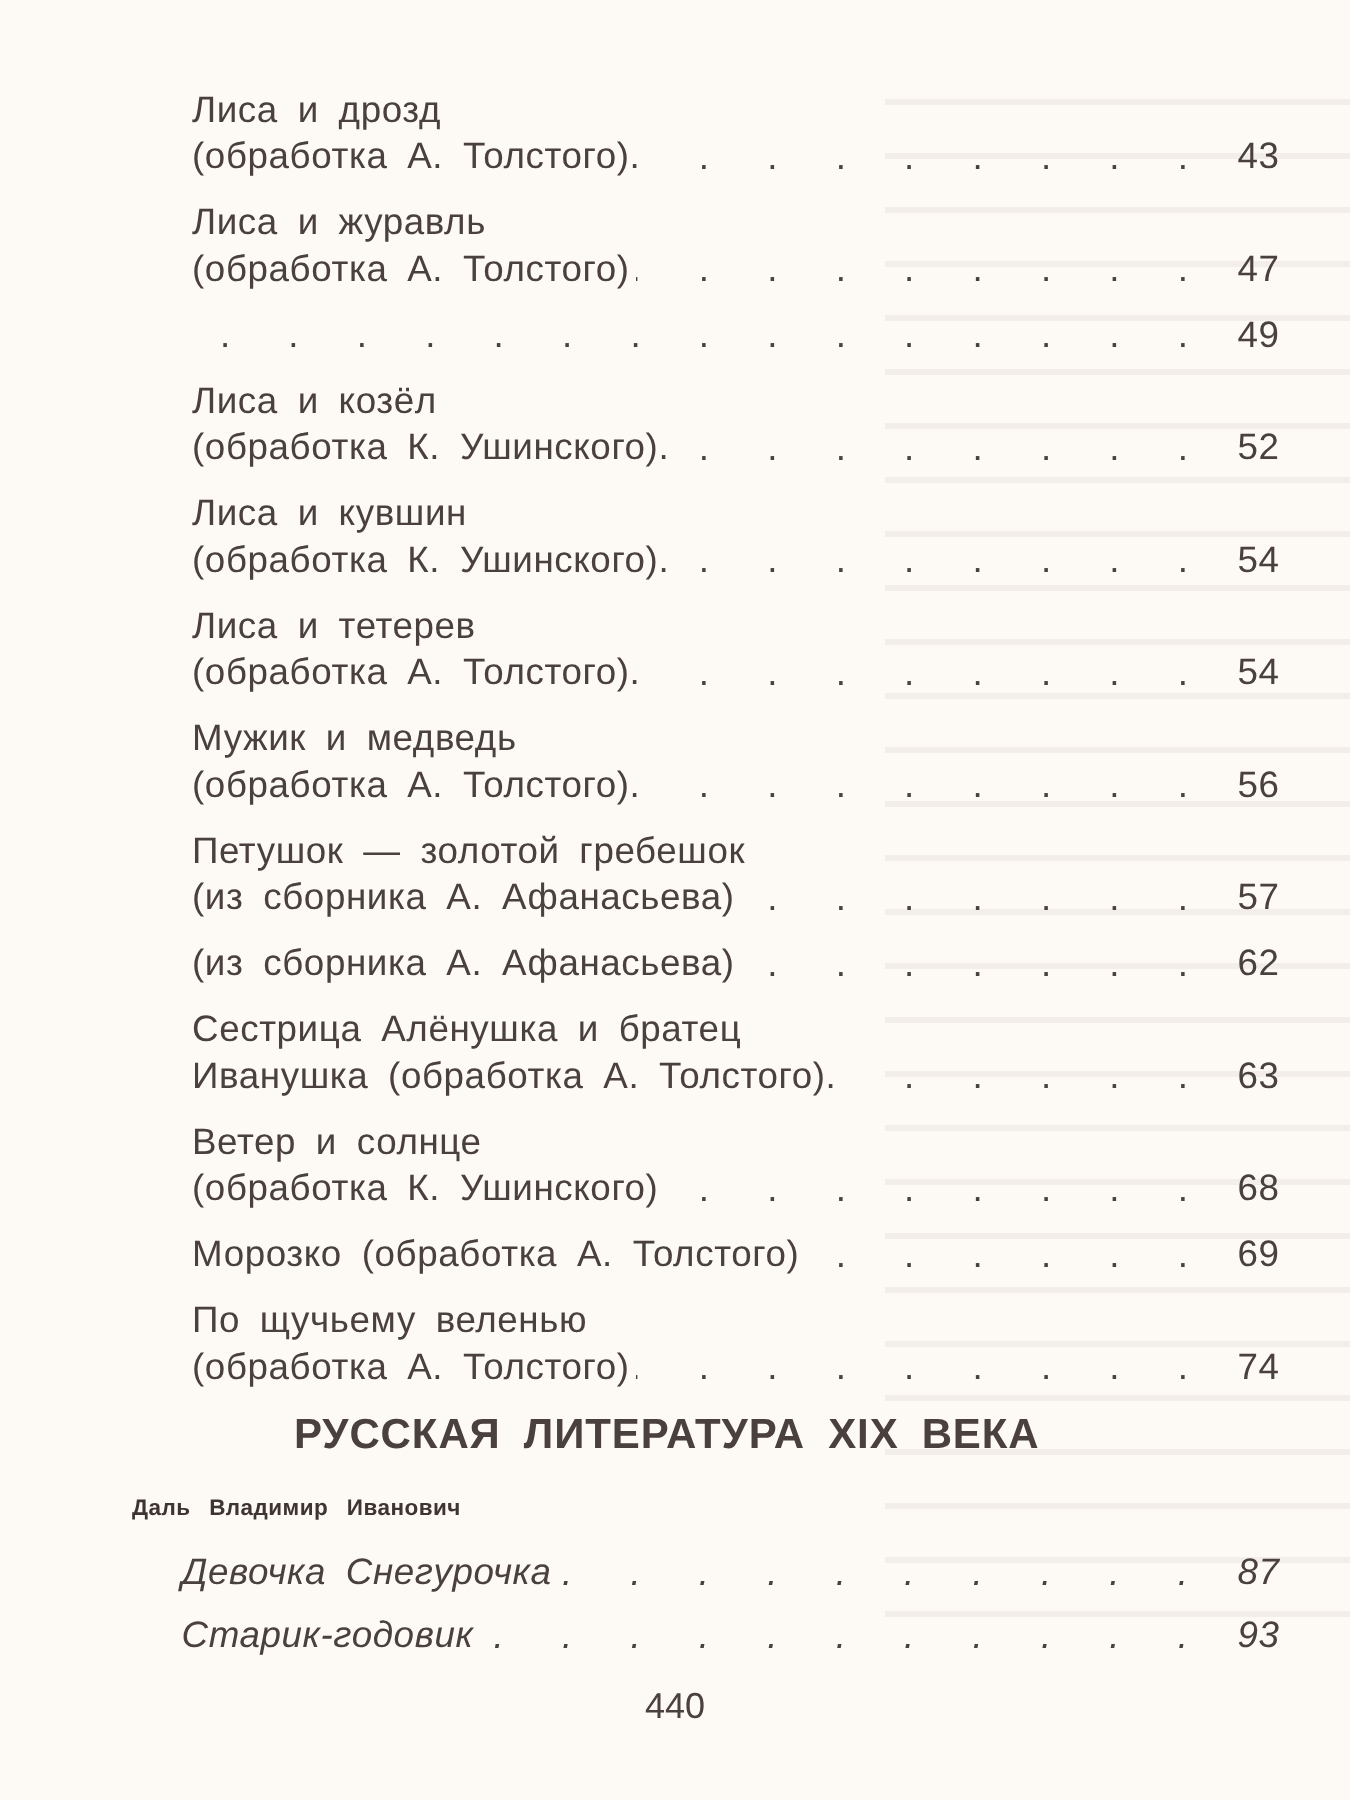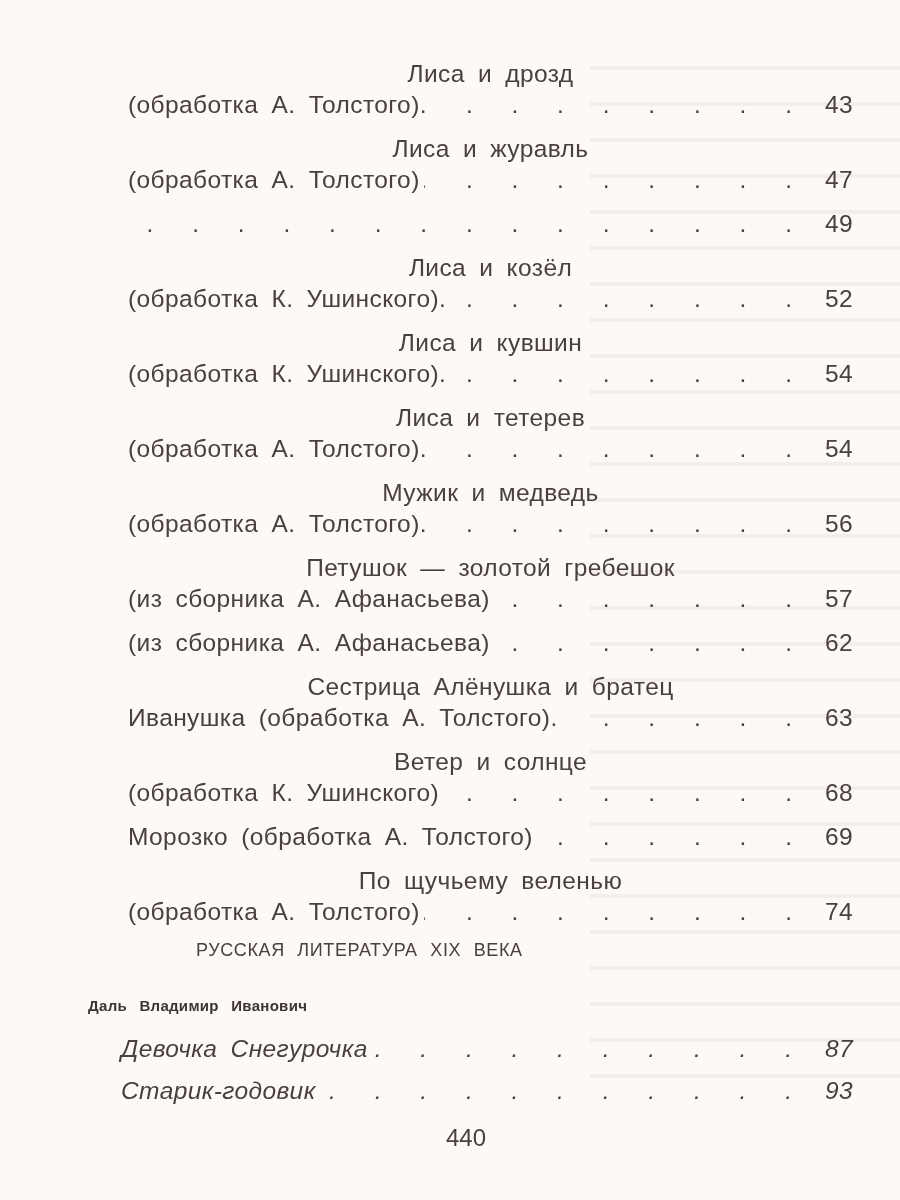--- a/index.html
+++ b/index.html
@@ -42,21 +42,20 @@
     }
     .entry {
       margin-bottom: 13px;
       font-size: 24.5px;
       line-height: 31px;
       letter-spacing: 0.4px;
       word-spacing: 6px;
     }
     .entry .line1 {
       display: block;
-      text-align: center;
     }
     .entry .line2 {
       display: flex;
       align-items: flex-end;
     }
     .entry .title-text {
       white-space: nowrap;
     }
     .entry .leader {
       flex: 1;
@@ -69,24 +68,25 @@
     }
     .entry .pg {
       min-width: 34px;
       text-align: right;
       white-space: nowrap;
     }
     .section-heading {
       position: absolute;
       left: 196px;
       top: 940px;
-      font-size: 18px;
+      font-size: 28px;
       letter-spacing: 0.6px;
       word-spacing: 7px;
       color: #4a403e;
+      font-weight: bold;
     }
     .author {
       position: absolute;
       left: 88px;
       top: 997px;
       font-size: 15px;
       font-weight: bold;
       word-spacing: 8px;
       letter-spacing: 0.3px;
       color: #3e3432;
@@ -105,21 +105,21 @@
       position: absolute;
       left: 0;
       width: 900px;
       top: 1124px;
       text-align: center;
       font-size: 24px;
       color: #4a403e;
     }
     .folio span {
       position: relative;
-      left: 16px;
+      left: 0;
     }
   </style>
 </head>
 <body>
 
 <div class="ghost"></div>
 
 <div class="page">
 
   <div class="toc">

